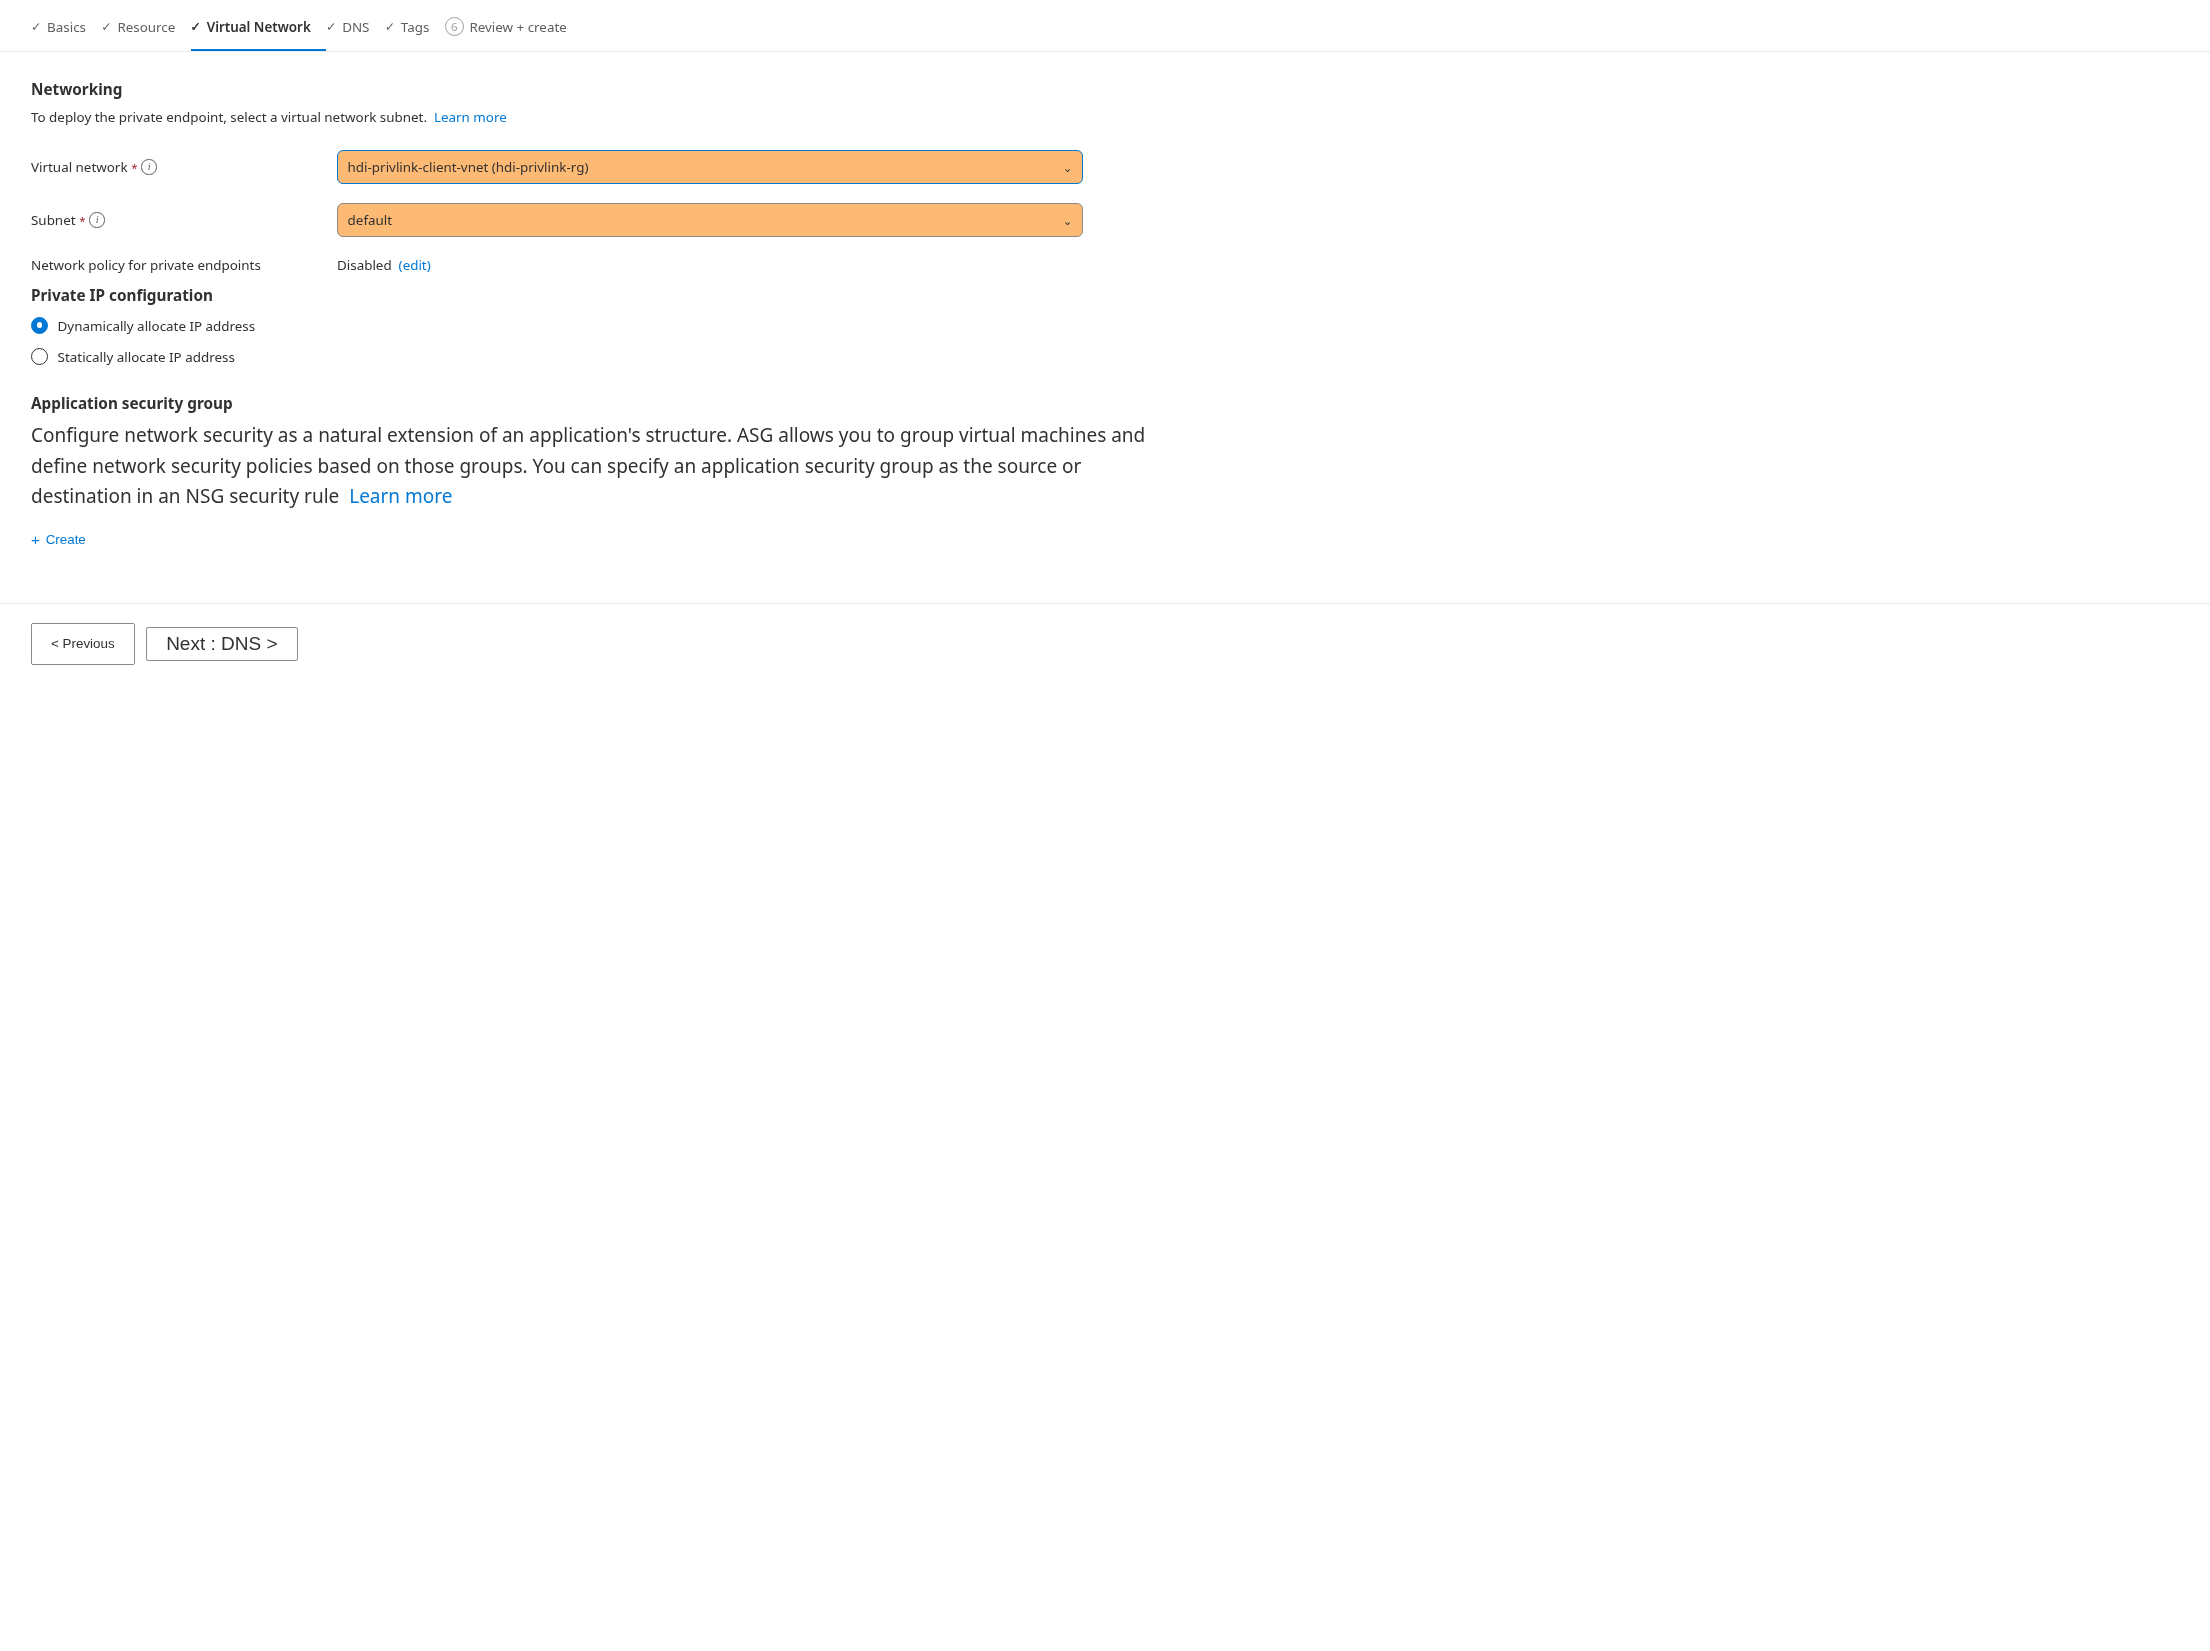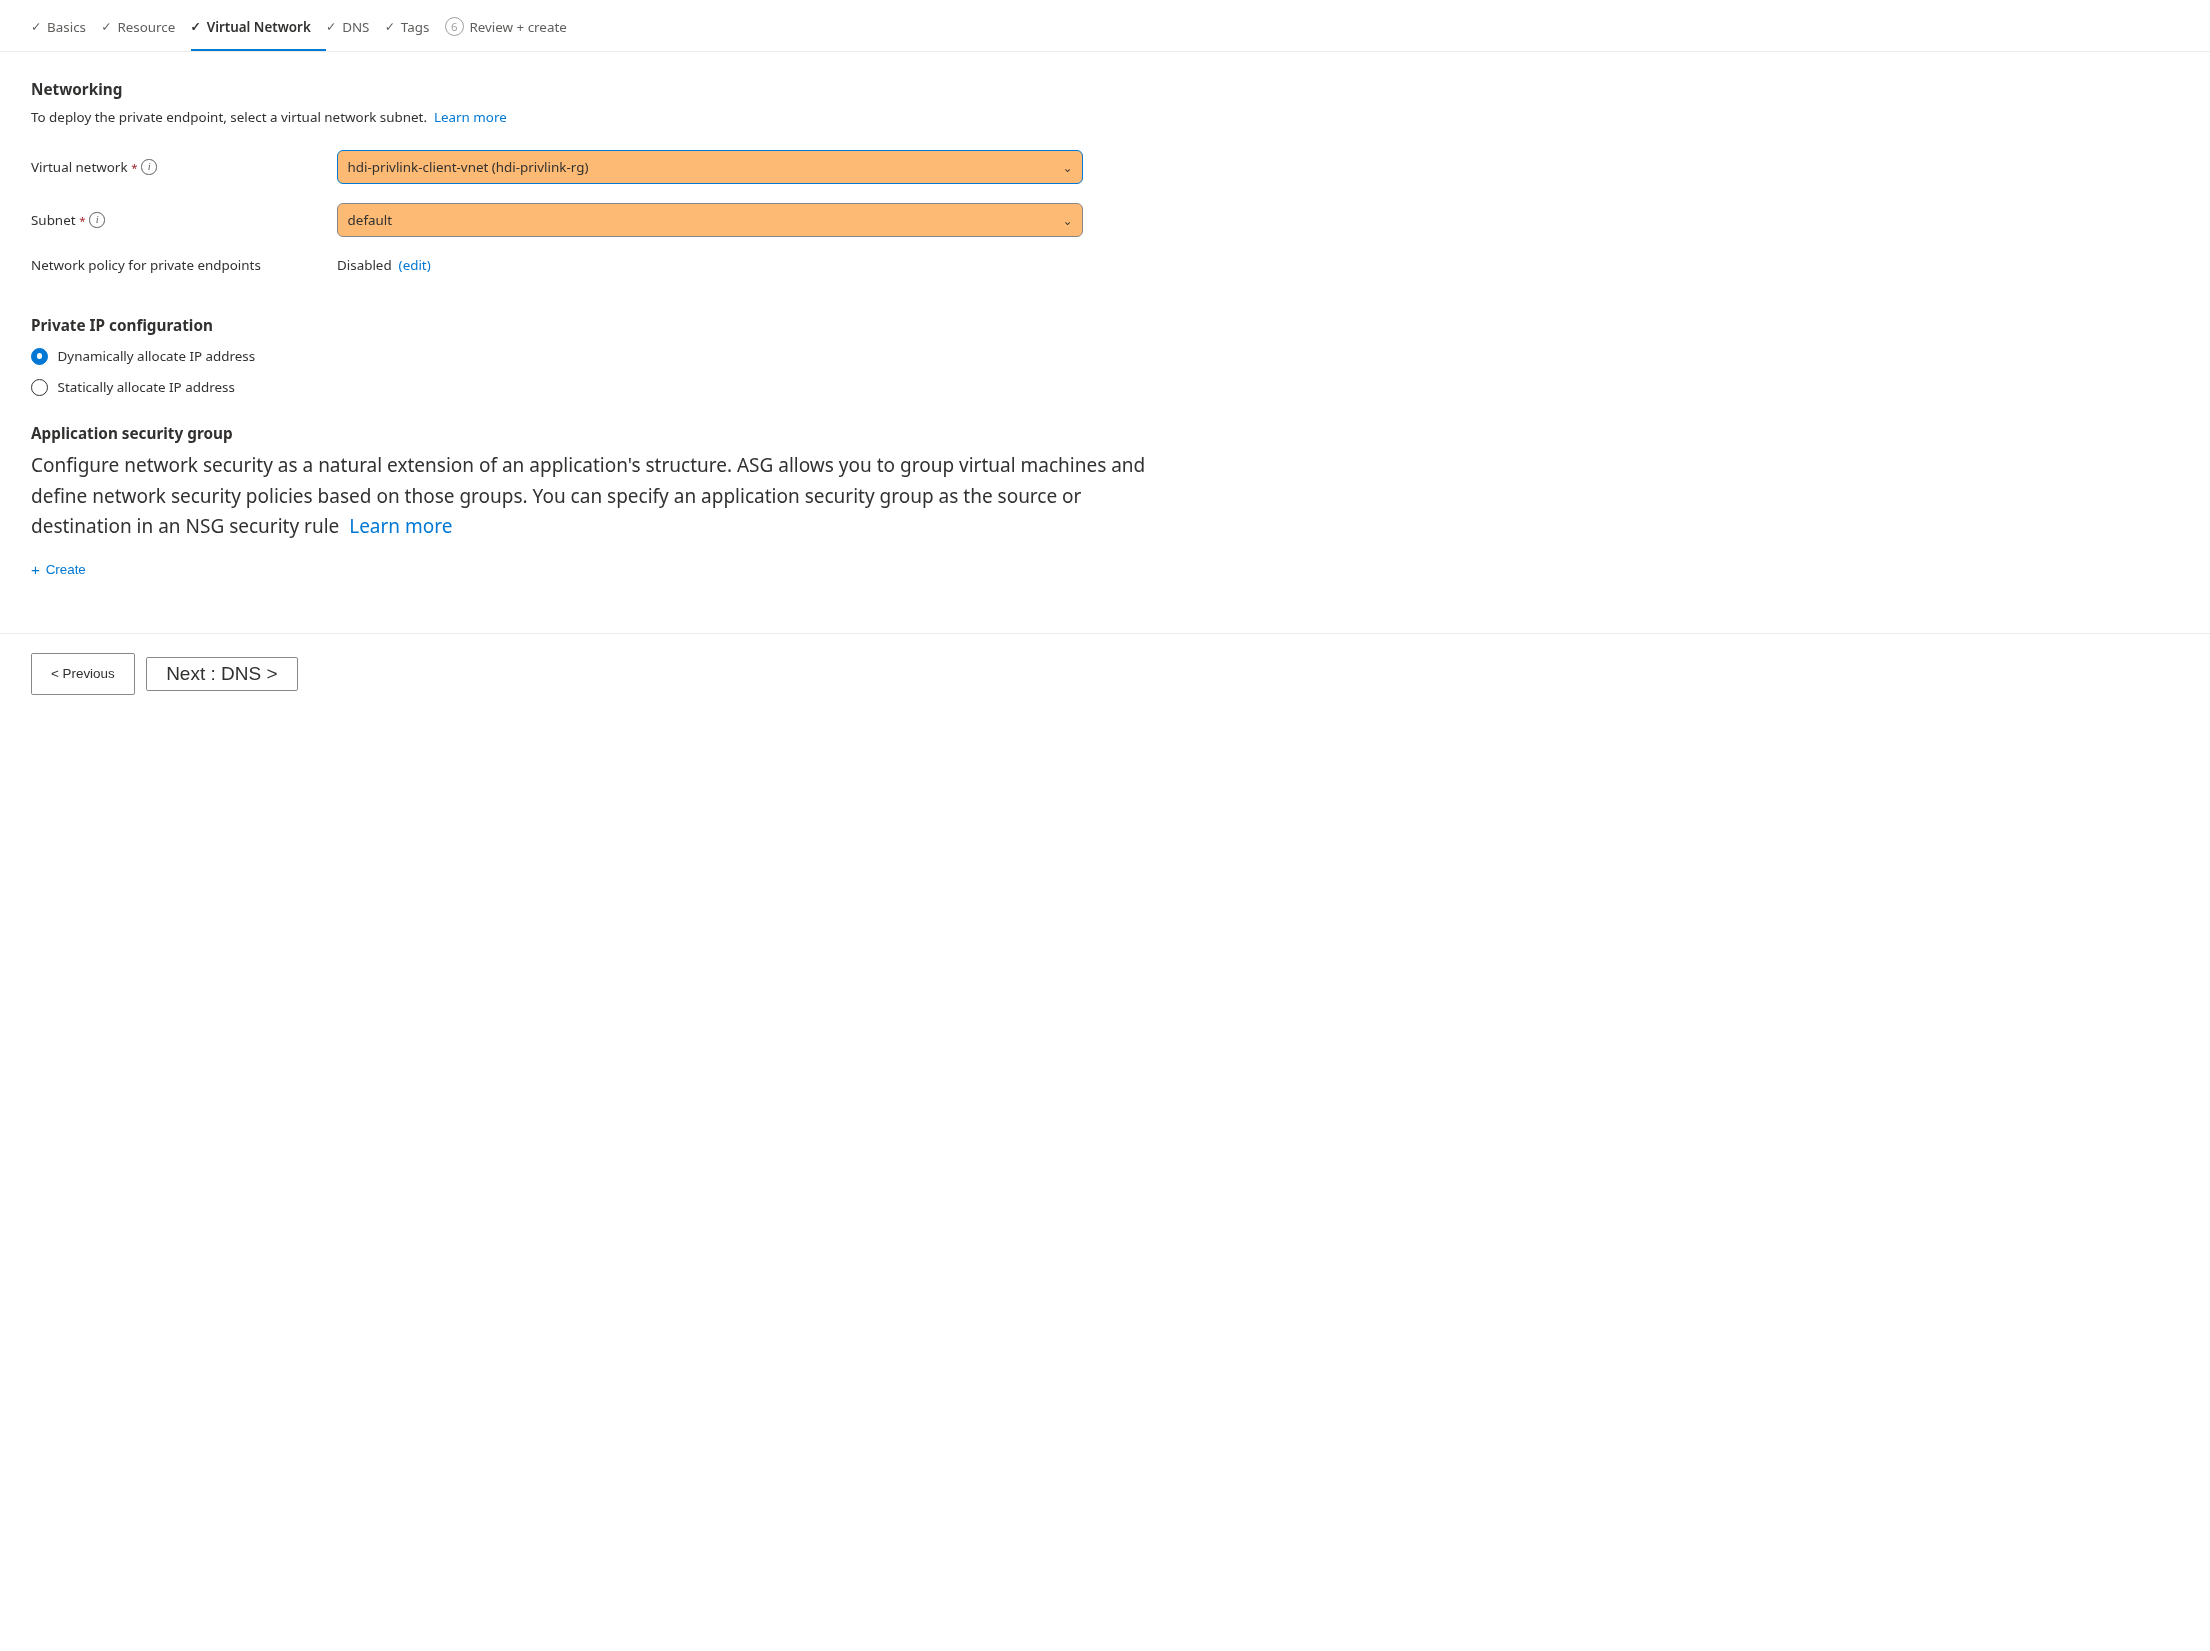--- a/index.html
+++ b/index.html
@@ -154,21 +154,21 @@
     }
 
     .dropdown-chevron {
       color: #323130;
       font-size: 11.5px;
     }
 
     .network-policy-row {
       display: flex;
       align-items: center;
-      margin-bottom: 41px;
+      margin-bottom: 11px;
     }
 
     .network-policy-label {
       width: 306px;
       font-size: 13.4px;
       color: #323130;
       flex-shrink: 0;
     }
 
     .network-policy-value {
@@ -188,21 +188,21 @@
 
     .radio-group {
       display: flex;
       flex-direction: column;
       gap: 13.4px;
       margin-top: 11.5px;
     }
 
     .radio-item {
       display: flex;
-      align-items: flex-end;
+      align-items: flex-start;
       gap: 9.6px;
       cursor: pointer;
     }
 
     .radio-circle {
       width: 17px;
       height: 17px;
       border-radius: 50%;
       border: 1.9px solid #0078d4;
       display: flex;

